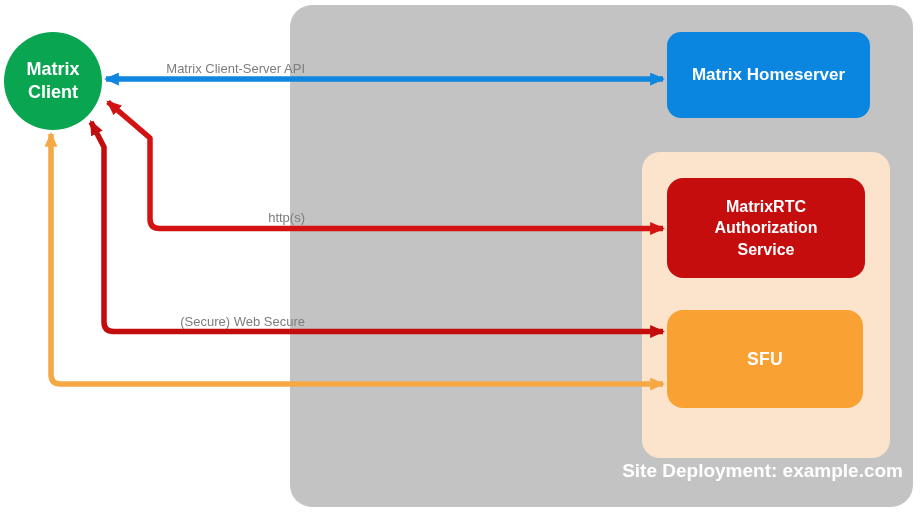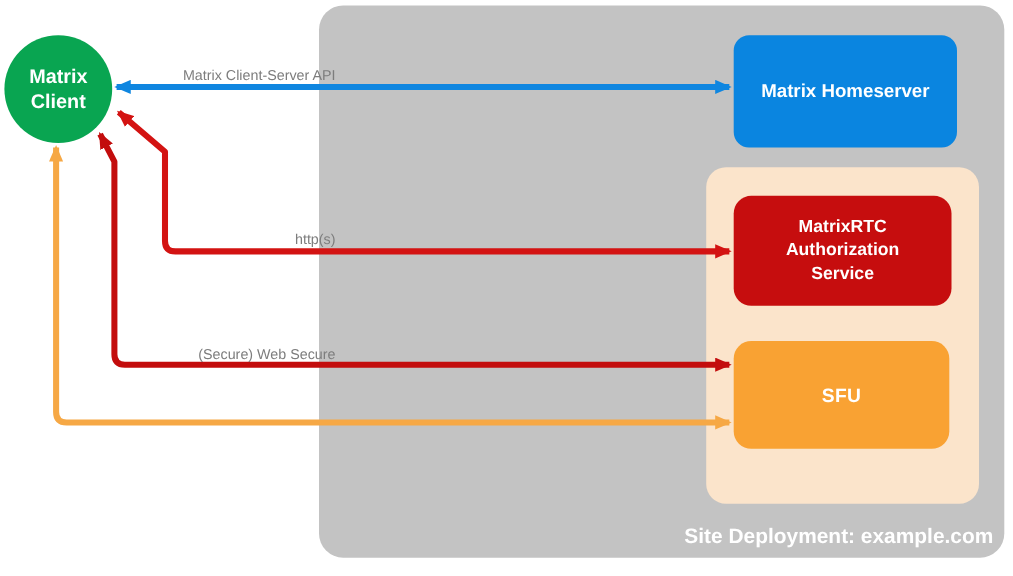--- a/index.html
+++ b/index.html
@@ -28,26 +28,26 @@
   .routing-label{left:15px;top:406px}
   .backend{
     position:absolute;left:352px;top:147px;width:248px;height:306px;
     background:var(--backend-peach);border-radius:18px;
   }
   .backend-label{left:15px;bottom:9px}
   .node{
     position:absolute;display:flex;align-items:center;justify-content:center;
     color:#fff;font-weight:bold;text-align:center;
   }
-  .homeserver{left:377px;top:27px;width:203px;height:102px;background:var(--homeserver-blue);border-radius:14px;font-size:17px;}
+  .homeserver{left:377px;top:27px;width:203px;height:86px;background:var(--homeserver-blue);border-radius:14px;font-size:17px;}
   .auth{left:25px;top:26px;width:198px;height:100px;background:var(--auth-red);border-radius:16px;font-size:16px;line-height:1.35;}
   .auth span{width:140px;}
   .sfu{left:25px;top:158px;width:196px;height:98px;background:var(--sfu-orange);border-radius:16px;font-size:17.5px;letter-spacing:0.3px;}
   .site-label{
-    position:absolute;right:10px;bottom:7px;color:#ffffff;
+    position:absolute;right:10px;bottom:25px;color:#ffffff;
     font-weight:bold;font-size:19px;white-space:nowrap;
   }
   .client{
     position:absolute;left:4px;top:32px;width:98px;height:98px;border-radius:50%;
     background:var(--client-green);display:flex;align-items:center;justify-content:center;
     color:#fff;font-weight:bold;font-size:18px;line-height:1.3;text-align:center;
   }
   .client span{width:62px;}
   svg.arrows{position:absolute;left:0;top:0;width:921px;height:524px;pointer-events:none;}
   .alabel{

